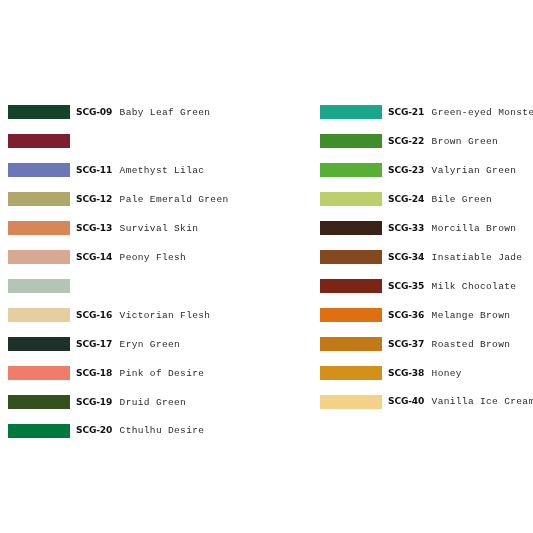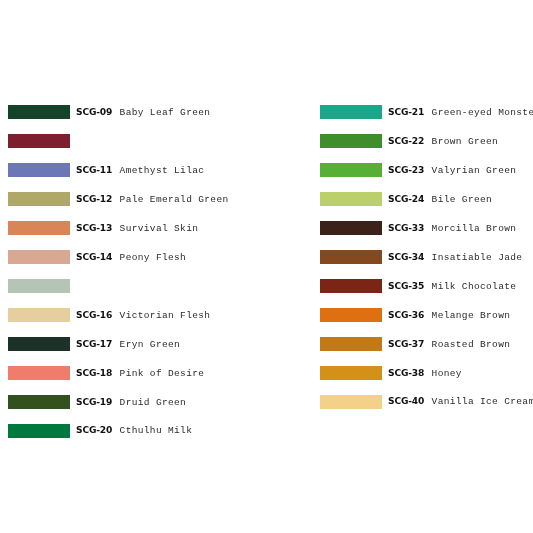--- a/index.html
+++ b/index.html
@@ -145,21 +145,21 @@
         <span class="swatch-chip" style="background: rgb(51, 81, 31);"></span>
         <span class="swatch-label">
           <span class="swatch-code">SCG-19</span>
           <span class="swatch-name">Druid Green</span>
         </span>
       </div>
       <div class="swatch-row">
         <span class="swatch-chip" style="background: rgb(0, 121, 62);"></span>
         <span class="swatch-label">
           <span class="swatch-code">SCG-20</span>
-          <span class="swatch-name">Cthulhu Milk</span>
+          <span class="swatch-name">Cthulhu Desire</span>
         </span>
       </div>
     </div>
 
   <div class="column right">
       <div class="swatch-row">
         <span class="swatch-chip" style="background: rgb(27, 168, 138);"></span>
         <span class="swatch-label">
           <span class="swatch-code">SCG-21</span>
           <span class="swatch-name">Green-eyed Monster</span>

